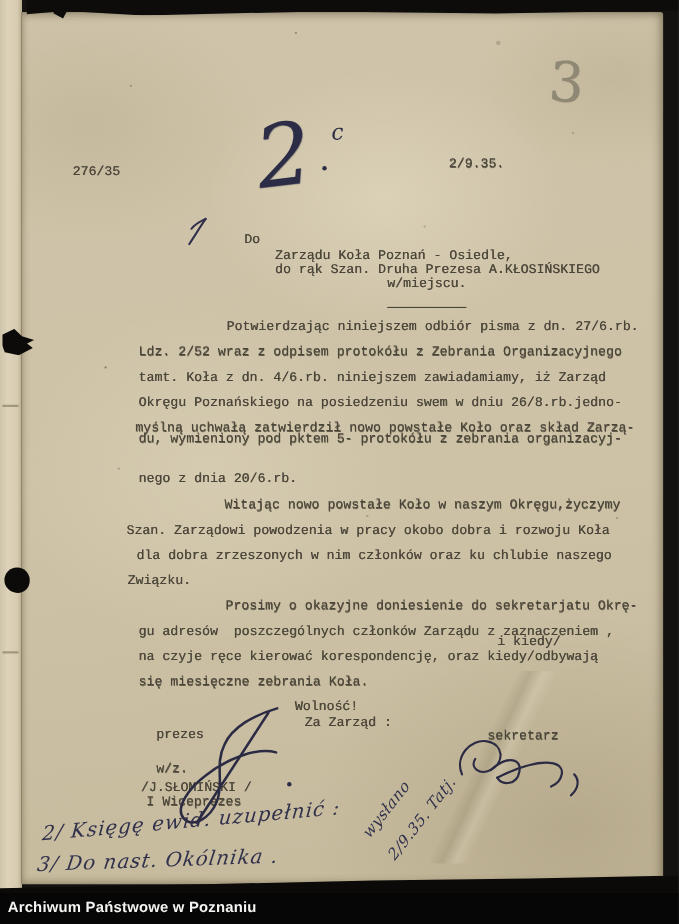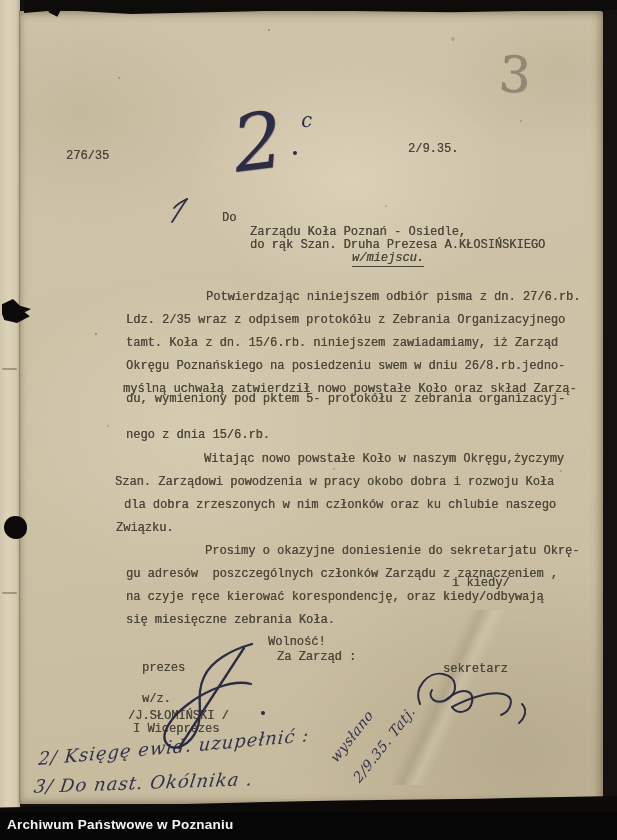--- a/index.html
+++ b/index.html
@@ -59,21 +59,21 @@
       452px 38px 0 1px rgba(120,110,90,.35),95px 333px 0 0 rgba(60,54,44,.5),
       385px 205px 0 0 rgba(70,62,50,.3),560px 470px 0 0 rgba(70,62,50,.35),
       214px 598px 0 0 rgba(70,62,50,.3),333px 468px 0 0 rgba(70,62,50,.3),
       107px 425px 0 0 rgba(70,62,50,.3),520px 120px 0 0 rgba(70,62,50,.3);}
   
   .typed{
     position:absolute;font-family:"Liberation Mono","DejaVu Sans Mono",monospace;
     font-size:12px;line-height:14px;color:#4a4539;white-space:pre;
     text-shadow:.3px .3px .6px rgba(72,66,52,.8);
   }
-  .u{border-bottom:1.3px solid #4a4539;padding-bottom:1px;font-style:italic;}
+  .u{border-bottom:1.3px solid #4a4539;padding-bottom:14px;}
   
   .hand{
     position:absolute;font-family:"DejaVu Serif",serif;font-style:italic;
     color:#31314c;white-space:pre;
   }
   .big2{font-size:78px;line-height:1;transform:rotate(-7deg);color:#2c2c46;text-shadow:.5px .5px 1px rgba(44,44,70,.6);}
   .big2sup{font-size:20px;transform:rotate(-4deg);color:#2c2c46;}
   .big2dot{position:absolute;width:4px;height:4px;border-radius:50%;background:#2c2c46;}
   .pencil3{font-size:50px;line-height:1;color:#8e8874;font-style:normal;transform:rotate(4deg);text-shadow:.4px .4px .8px rgba(120,112,92,.6);}
   .diag{font-size:14px;letter-spacing:.5px;transform-origin:0 50%;}
@@ -105,26 +105,26 @@
   <div class="hand big2" style="left:233px;top:103px">2</div>
   <div class="hand big2sup" style="left:301px;top:108px">c</div>
   <div class="big2dot" style="left:293px;top:151px"></div>
 
   <div class="typed" style="left:222px;top:211px">Do</div>
   <div class="typed" style="left:250px;top:225px">Zarządu Koła Poznań - Osiedle,</div>
   <div class="typed" style="left:250px;top:238px">do rąk Szan. Druha Prezesa A.KŁOSIŃSKIEGO</div>
   <div class="typed u" style="left:352px;top:251px">w/miejscu.</div>
 
   <div class="typed" style="left:206px;top:290px">Potwierdzając niniejszem odbiór pisma z dn. 27/6.rb.</div>
-  <div class="typed" style="left:126px;top:313px">Ldz. 2/35 wraz z odpisem protokółu z Zebrania Organizacyjnego</div>
-  <div class="typed" style="left:126px;top:336px">tamt. Koła z dn. 15/6.rb. niniejszem zawiadamiamy, iż Zarząd</div>
+  <div class="typed" style="left:126px;top:313px">Ldz. 2/52 wraz z odpisem protokółu z Zebrania Organizacyjnego</div>
+  <div class="typed" style="left:126px;top:336px">tamt. Koła z dn. 4/6.rb. niniejszem zawiadamiamy, iż Zarząd</div>
   <div class="typed" style="left:126px;top:359px">Okręgu Poznańskiego na posiedzeniu swem w dniu 26/8.rb.jedno-</div>
   <div class="typed" style="left:123px;top:382px">myślną uchwałą zatwierdził nowo powstałe Koło oraz skład Zarzą-</div>
   <div class="typed" style="left:126px;top:392px">du, wymieniony pod pktem 5- protokółu z zebrania organizacyj-</div>
-  <div class="typed" style="left:126px;top:428px">nego z dnia 15/6.rb.</div>
+  <div class="typed" style="left:126px;top:428px">nego z dnia 20/6.rb.</div>
 
   <div class="typed" style="left:204px;top:452px">Witając nowo powstałe Koło w naszym Okręgu,życzymy</div>
   <div class="typed" style="left:115px;top:475px">Szan. Zarządowi powodzenia w pracy okobo dobra i rozwoju Koła</div>
   <div class="typed" style="left:124px;top:498px">dla dobra zrzeszonych w nim członków oraz ku chlubie naszego</div>
   <div class="typed" style="left:116px;top:521px">Związku.</div>
 
   <div class="typed" style="left:205px;top:544px">Prosimy o okazyjne doniesienie do sekretarjatu Okrę-</div>
   <div class="typed" style="left:126px;top:567px">gu adresów  poszczególnych członków Zarządu z zaznaczeniem ,</div>
   <div class="typed" style="left:452px;top:576px">i kiedy/</div>
   <div class="typed" style="left:126px;top:590px">na czyje ręce kierować korespondencję, oraz kiedy/odbywają</div>

